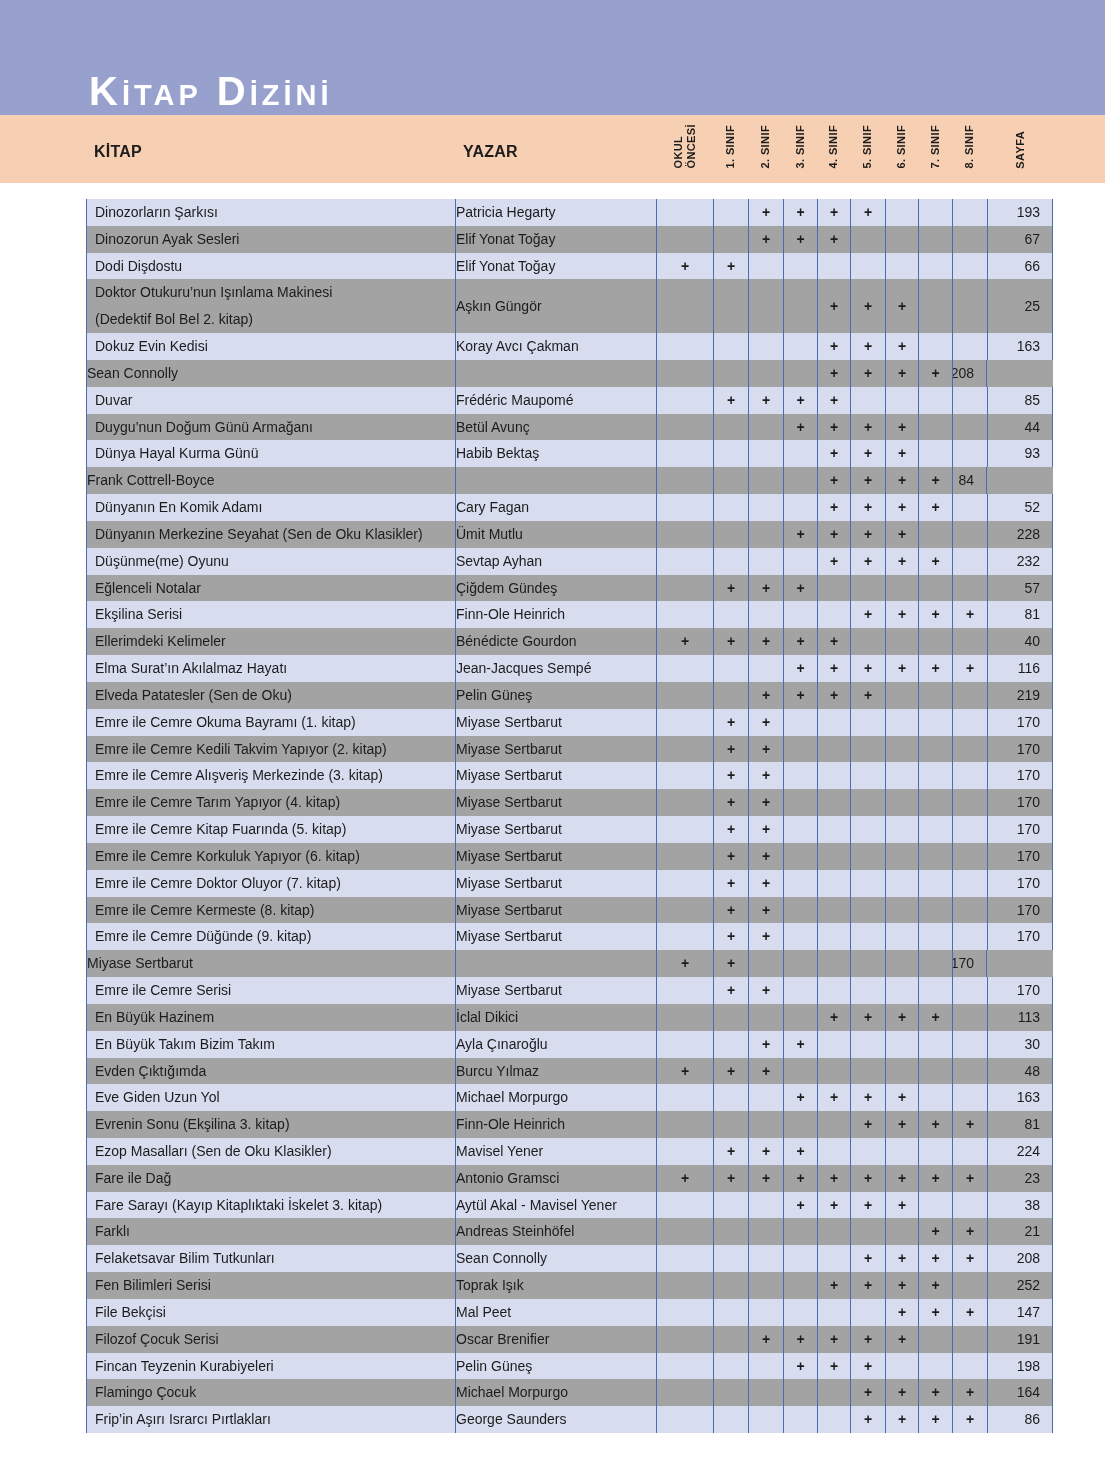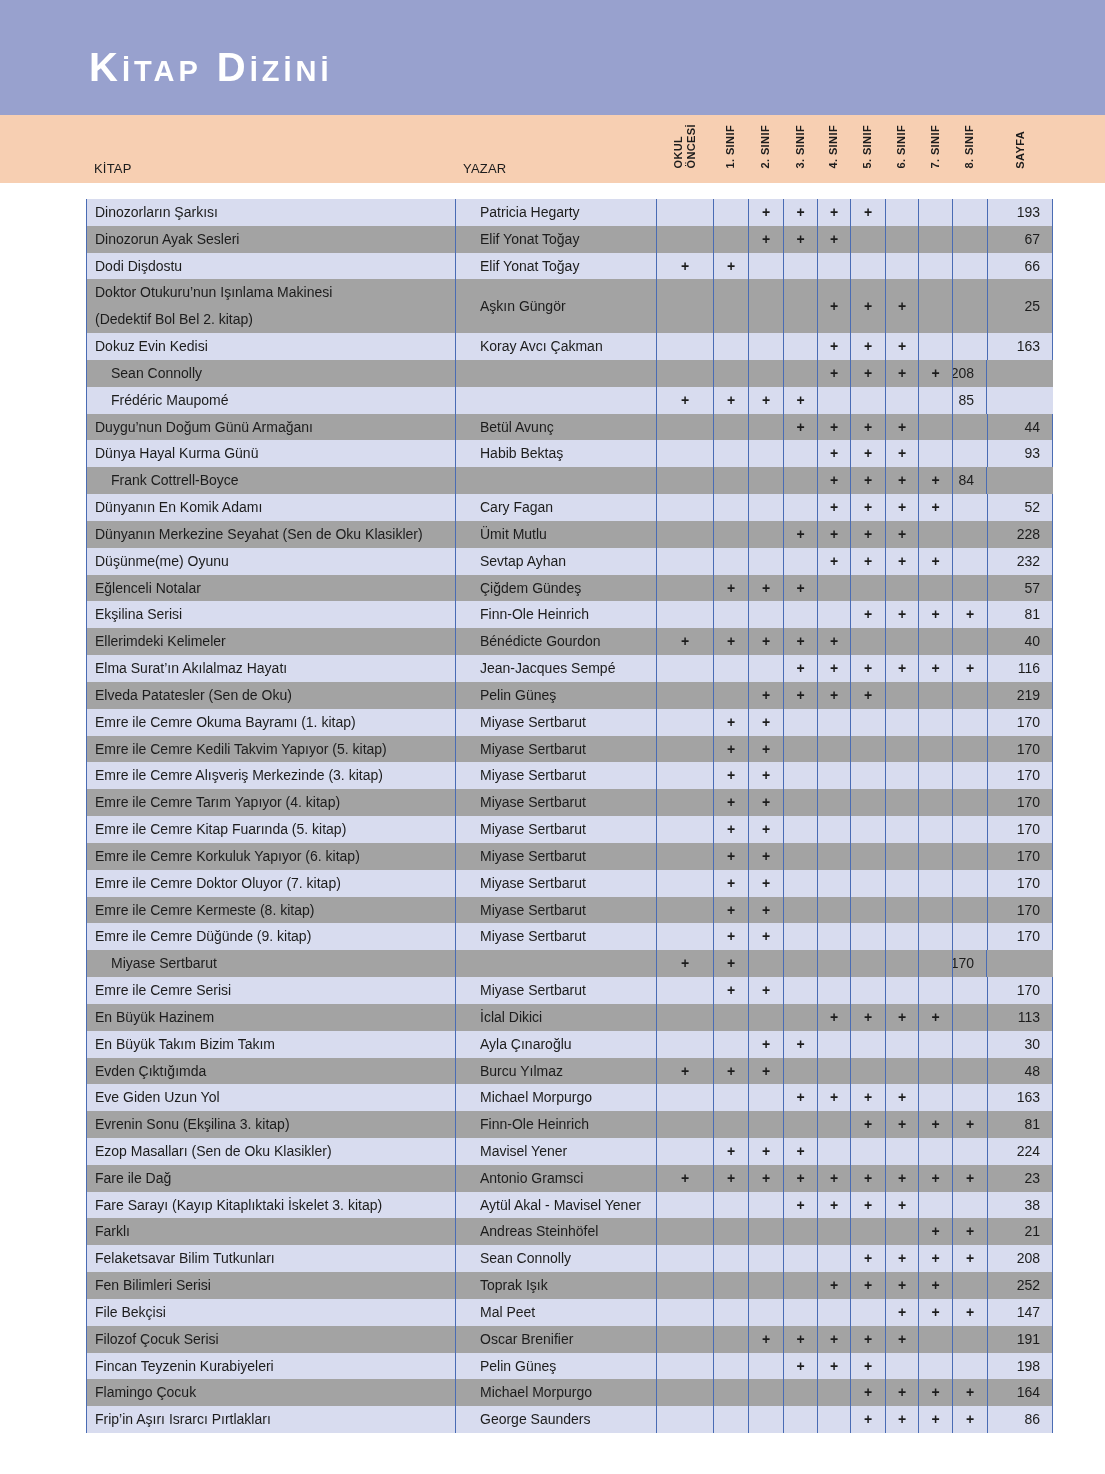--- a/index.html
+++ b/index.html
@@ -13,56 +13,56 @@
   }
   *{margin:0;padding:0;box-sizing:border-box;}
   html,body{background:#ffffff;}
   body{
     width:1105px;height:1474px;overflow:hidden;position:relative;
     font-family:"Liberation Sans","DejaVu Sans",sans-serif;color:var(--ink);
   }
   
   .band-purple{height:115px;background:var(--purple);position:relative;}
   .page-title{
-    position:absolute;left:89px;bottom:28px;color:#ffffff;font-weight:bold;
+    position:absolute;left:89px;bottom:4px;color:#ffffff;font-weight:bold;
     letter-spacing:4px;line-height:1;white-space:nowrap;
   }
   .page-title .big{font-size:40px;}
   .page-title .small{font-size:29px;}
   .page-title .sp{display:inline-block;width:15px;}
   
   .band-peach{height:68px;background:var(--peach);}
   .header-grid{
     margin-left:86px;width:967px;height:68px;
     display:grid;grid-template-columns:var(--cols);
   }
   .h-text{
-    align-self:end;padding:0 0 7px 8px;
-    font-size:13px;font-weight:normal;letter-spacing:.2px;
+    align-self:end;padding:0 0 22px 8px;
+    font-size:16px;font-weight:bold;letter-spacing:.2px;
   }
   .h-grade{
     display:flex;align-items:flex-end;justify-content:center;padding-bottom:14px;
   }
   .h-grade .rot{
     writing-mode:vertical-rl;transform:rotate(180deg);
     font-size:11px;font-weight:bold;line-height:13px;
     letter-spacing:.4px;white-space:pre;text-align:left;
   }
   
   .tbl{margin-left:86px;width:967px;margin-top:16px;}
   .row{display:grid;grid-template-columns:var(--cols);background:#a3a3a3;}
   .row:nth-child(odd){background:var(--stripe);}
   .c{
     border-left:1.5px solid var(--line);
     min-height:var(--rh);display:flex;align-items:center;
     font-size:14px;line-height:var(--rh);overflow:hidden;
   }
   .c:last-child{border-right:1.5px solid var(--line);}
   .c-kitap{padding-left:8px;white-space:pre;}
-  .c-yazar{padding-left:24px;white-space:nowrap;}
+  .c-yazar{padding-left:0;white-space:nowrap;}
   .c-grade{justify-content:center;font-weight:bold;font-size:14px;}
   .c-sayfa{justify-content:flex-end;padding-right:12px;}
 </style>
 </head>
 <body>
 
 <div class="band-purple">
   <div class="page-title" style="color: rgb(255, 255, 255);"><span class="big">K</span><span class="small">İ</span><span class="small">T</span><span class="small">A</span><span class="small">P</span><span class="sp"></span><span class="big">D</span><span class="small">İ</span><span class="small">Z</span><span class="small">İ</span><span class="small">N</span><span class="small">İ</span></div>
 </div>
 
@@ -183,20 +183,21 @@
     <div class="c c-grade"></div>
     <div class="c c-grade"></div>
     <div class="c c-grade"></div>
     <div class="c c-grade">+</div>
     <div class="c c-grade">+</div>
     <div class="c c-grade">+</div>
     <div class="c c-grade">+</div>
     <div class="c c-sayfa">208</div>
   </div>
     <div class="row">
+    <div class="c c-kitap">Duvar</div>
     <div class="c c-yazar">Frédéric Maupomé</div>
     <div class="c c-grade"></div>
     <div class="c c-grade">+</div>
     <div class="c c-grade">+</div>
     <div class="c c-grade">+</div>
     <div class="c c-grade">+</div>
     <div class="c c-grade"></div>
     <div class="c c-grade"></div>
     <div class="c c-grade"></div>
     <div class="c c-grade"></div>
@@ -363,21 +364,21 @@
     <div class="c c-grade">+</div>
     <div class="c c-grade"></div>
     <div class="c c-grade"></div>
     <div class="c c-grade"></div>
     <div class="c c-grade"></div>
     <div class="c c-grade"></div>
     <div class="c c-grade"></div>
     <div class="c c-sayfa">170</div>
   </div>
     <div class="row">
-    <div class="c c-kitap">Emre ile Cemre Kedili Takvim Yapıyor (5. kitap)</div>
+    <div class="c c-kitap">Emre ile Cemre Kedili Takvim Yapıyor (2. kitap)</div>
     <div class="c c-yazar">Miyase Sertbarut</div>
     <div class="c c-grade"></div>
     <div class="c c-grade">+</div>
     <div class="c c-grade">+</div>
     <div class="c c-grade"></div>
     <div class="c c-grade"></div>
     <div class="c c-grade"></div>
     <div class="c c-grade"></div>
     <div class="c c-grade"></div>
     <div class="c c-grade"></div>

